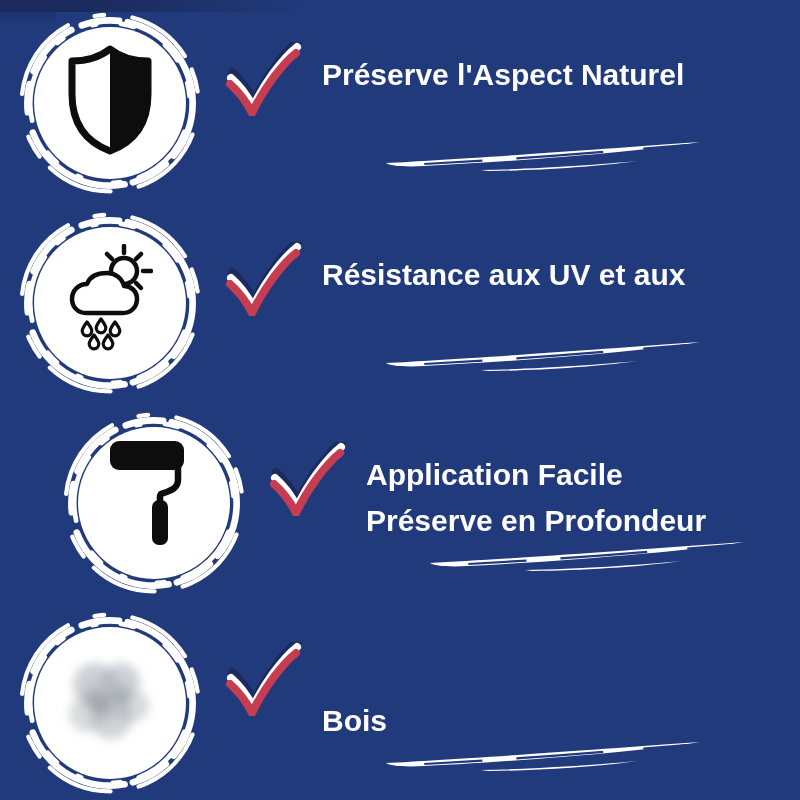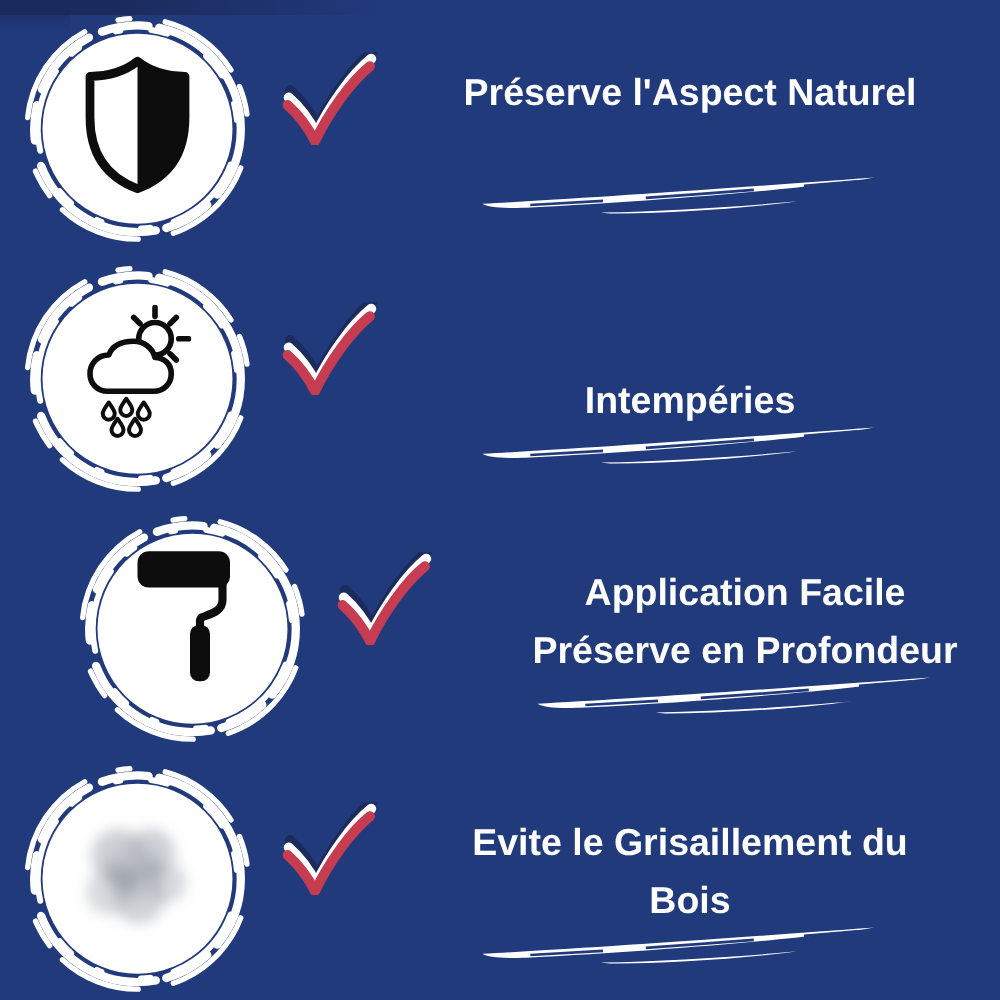--- a/index.html
+++ b/index.html
@@ -12,21 +12,21 @@
     background:linear-gradient(90deg,#1b2a5c 0%,#1b2a5c 28%,rgba(27,42,92,0) 96%);}
   .corner-b{position:absolute;top:0;left:0;width:56px;height:26px;
     background:linear-gradient(180deg,#1b2a5c 0%,rgba(27,42,92,0) 92%);}
   .row{position:absolute;left:0;width:800px;height:200px;}
   .r1{top:0;} .r2{top:200px;} .r3{top:400px;margin-left:44px;} .r4{top:600px;}
   .badge{position:absolute;left:15px;top:8px;width:190px;height:190px;}
   .badge .bg{position:absolute;left:0;top:0;width:190px;height:190px;}
   .icon{position:absolute;}
   .check{position:absolute;left:226px;top:42px;width:76px;height:74px;}
   .text{position:absolute;left:322px;top:0;width:460px;height:200px;}
-  .l1,.l2{position:absolute;left:0;width:460px;text-align:center;
+  .l1,.l2{position:absolute;left:0;width:460px;text-align:left;
     font-weight:bold;font-size:30px;line-height:40px;color:#fdfdfd;white-space:nowrap;}
   .l1{top:55px;} .l2{top:101px;}
   .underline{position:absolute;left:62px;top:139px;width:318px;height:32px;}
 </style>
 </head>
 <body>
 
 <svg width="0" height="0" style="position:absolute">
   <defs>
     <g id="grunge-circle">
@@ -94,21 +94,21 @@
         <path transform="translate(50,84)" d="M0,-6 C2.4,-2.6 4.8,0.4 4.8,2.8 A4.8,5 0 1,1 -4.8,2.8 C-4.8,0.4 -2.4,-2.6 0,-6 Z"></path>
         <path transform="translate(29,97)" d="M0,-6 C2.4,-2.6 4.8,0.4 4.8,2.8 A4.8,5 0 1,1 -4.8,2.8 C-4.8,0.4 -2.4,-2.6 0,-6 Z"></path>
         <path transform="translate(43,97)" d="M0,-6 C2.4,-2.6 4.8,0.4 4.8,2.8 A4.8,5 0 1,1 -4.8,2.8 C-4.8,0.4 -2.4,-2.6 0,-6 Z"></path>
       </g>
     </svg>
   </div>
   <svg class="check" viewBox="0 0 76 74">
       <use href="#tricheck"></use>
     </svg>
   <div class="text">
-    <div class="l2">Intempéries</div>
+    <div class="l1">Résistance aux UV et aux</div>
     <svg class="underline" viewBox="0 0 316 32" preserveAspectRatio="none">
         <use href="#swoosh"></use>
       </svg>
   </div>
 </section>
 
 <section class="row r3">
   <div class="badge">
     <svg class="bg" viewBox="0 0 200 200">
         <use href="#grunge-circle"></use>
@@ -152,19 +152,18 @@
         <circle cx="57" cy="64" r="11" fill="#8f949e" fill-opacity="0.5"></circle>
         <circle cx="76" cy="56" r="9" fill="#9298a2" fill-opacity="0.45"></circle>
         <circle cx="48" cy="58" r="9" fill="#979ca6" fill-opacity="0.4"></circle>
       </g>
     </svg>
   </div>
   <svg class="check" viewBox="0 0 76 74">
       <use href="#tricheck"></use>
     </svg>
   <div class="text">
-    <div class="l1">Evite le Grisaillement du</div>
     <div class="l2">Bois</div>
     <svg class="underline" viewBox="0 0 316 32" preserveAspectRatio="none">
         <use href="#swoosh"></use>
       </svg>
   </div>
 </section>
 
 </body></html>

